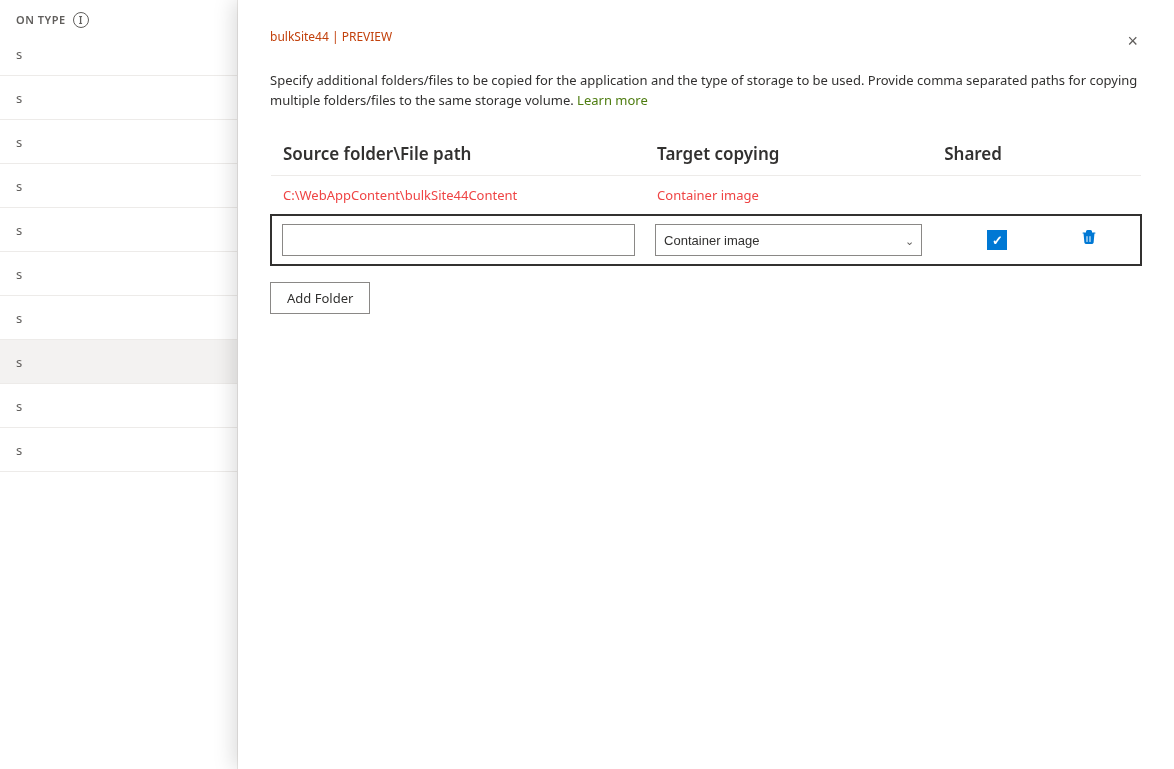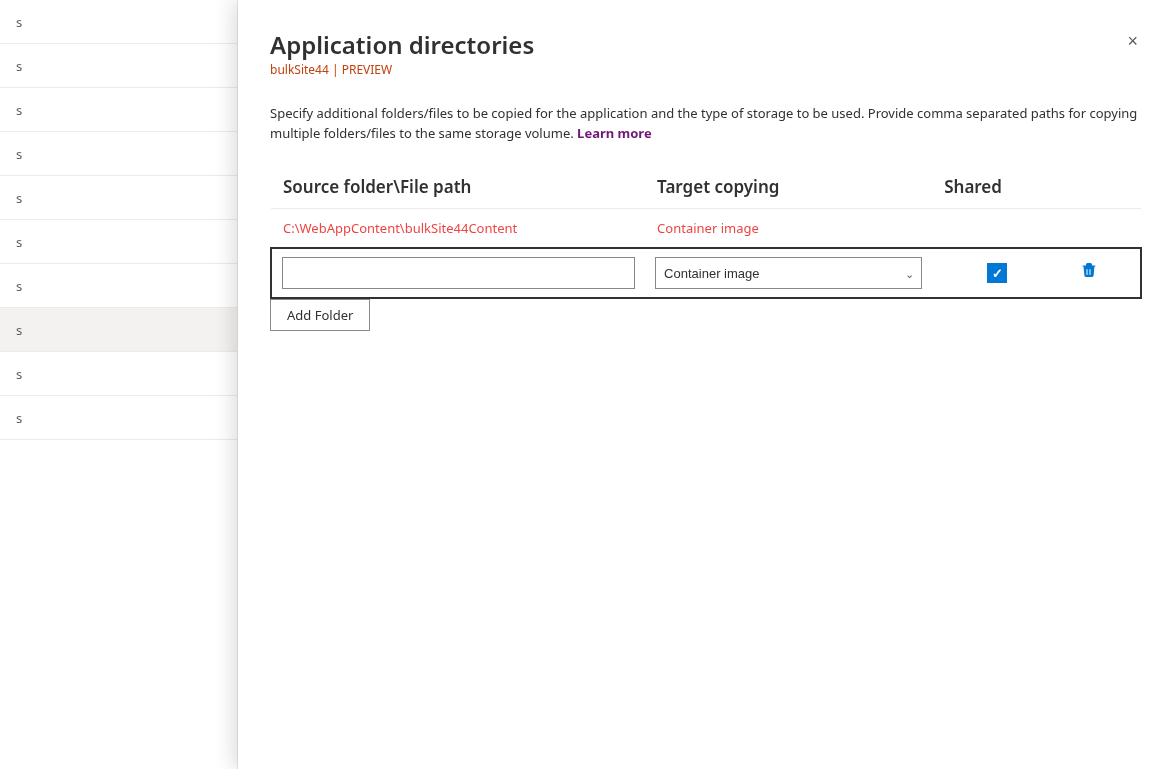--- a/index.html
+++ b/index.html
@@ -86,23 +86,22 @@
     }
 
     .description-text {
       font-size: 13px;
       color: #323130;
       line-height: 1.5;
       margin-bottom: 24px;
     }
 
     .description-text a {
-      color: #701a75;
+      color: #4d7c0f;
       text-decoration: none;
-      font-weight: bold;
     }
 
     
     .directory-table {
       width: 100%;
       border-collapse: collapse;
     }
 
     .table-header-row {
       border-bottom: 1px solid #edebe9;
@@ -201,20 +200,21 @@
       background: none;
       border: none;
       cursor: pointer;
       color: #0078d4;
       font-size: 16px;
       padding: 4px 8px;
     }
 
     
     .add-folder-btn {
+      margin-top: 16px;
       background: #fff;
       border: 1px solid #8a8886;
       padding: 6px 16px;
       font-size: 13px;
       color: #323130;
       cursor: pointer;
       font-family: inherit;
     }
 
     
@@ -229,20 +229,24 @@
       color: #605e5c;
       padding: 12px 16px 4px;
       text-transform: uppercase;
       letter-spacing: 0.5px;
     }
   </style>
 </head>
 <body>
 
 <div class="sidebar">
+  <div class="sidebar-section-header">
+    <span>on type</span>
+    <span style="display:inline-flex;align-items:center;justify-content:center;width:16px;height:16px;border-radius:50%;border:1px solid #605e5c;font-size:10px;margin-left:4px;color:#605e5c;">i</span>
+  </div>
   <div class="sidebar-item">
     <span class="nav-label">s</span>
   </div>
   <div class="sidebar-item">
     <span class="nav-label">s</span>
   </div>
   <div class="sidebar-item">
     <span class="nav-label">s</span>
   </div>
   <div class="sidebar-item">
@@ -266,21 +270,20 @@
   <div class="sidebar-item">
     <span class="nav-label">s</span>
   </div>
 </div>
 
 <div class="modal-panel">
   
   
   <div class="modal-header">
     <div>
-      <h1 class="modal-title">Application directories</h1>
       <div class="modal-subtitle">
         <span>bulkSite44 | PREVIEW</span>
       </div>
     </div>
     <button class="close-btn">×</button>
   </div>
 
   
   <p class="description-text">
     <span>Specify additional folders/files to be copied for the application and the type of storage to be used. Provide comma separated paths for copying multiple folders/files to the same storage volume.</span>

